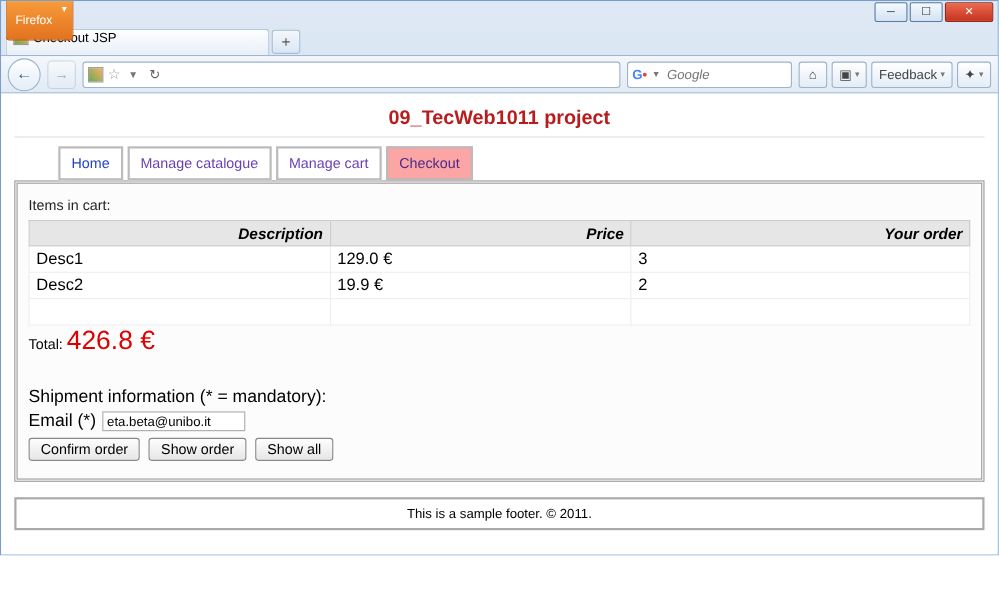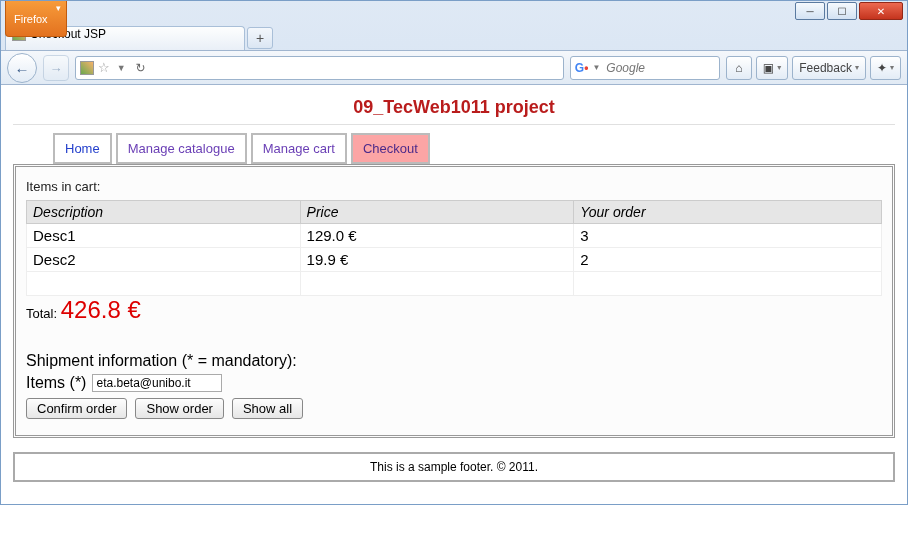--- a/index.html
+++ b/index.html
@@ -38,21 +38,21 @@
   .page { background:#fff; padding:4px 12px 16px; }
   .proj-title { text-align:center; font-weight:bold; color:#b91c1c; font-size:18px; font-family:Verdana,sans-serif; padding:8px 0 4px;}
   .hr { border-top:1px solid #e0e0e0; margin:2px 0 8px; }
   .tabs-nav { display:flex; gap:4px; margin-left:40px; margin-bottom:0;}
   .tabs-nav a { display:block; padding:6px 10px; border:2px solid #bbb; font-family:Verdana,sans-serif; font-size:13px; color:#6a3fb5; text-decoration:none; background:#fff;}
   .tabs-nav a.home { color:#2440cc; }
   .tabs-nav a.active { background:#fca5a5; color:#4c2a8a;}
   .content-box { border:3px double #999; margin:0 0 14px; padding:8px 10px 16px; background:#fcfcfc;}
   .label { font-family:Verdana,sans-serif; font-size:13px; color:#222; margin:4px 0 6px;}
   table.items { width:100%; border-collapse:collapse; margin-top:2px;}
-  table.items th { text-align:left; font-style:italic; font-weight:normal; background:#e6e6e6; border:1px solid #ccc; padding:3px 6px; font-size:14px; font-family:Verdana,sans-serif;}
+  table.items th { text-align:right; font-style:italic; font-weight:bold; background:#e6e6e6; border:1px solid #ccc; padding:3px 6px; font-size:14px; font-family:Verdana,sans-serif;}
   table.items td { border:1px solid #eee; padding:3px 6px; font-size:15px; font-family:Verdana,sans-serif; background:#fff;}
   table.items th:nth-child(1){width:32%;} table.items th:nth-child(2){width:32%;} table.items th:nth-child(3){width:36%;}
   .total-line { font-family:Verdana,sans-serif; font-size:13px;}
   .total-val { color:#d00; font-size:24px; }
   .ship-label { margin-top:28px; font-family:Verdana,sans-serif; font-size:16px;}
   .email-row { margin-top:4px; display:flex; align-items:center; gap:6px;}
   .email-row .lbl { font-size:16px; font-family:Verdana,sans-serif;}
   .email-row input { width:130px; height:18px; border:1px solid #aaa; font-size:12px; padding:1px 3px;}
   .btn-row { margin-top:6px; display:flex; gap:8px;}
   .btn-row button { font-family:Verdana,sans-serif; font-size:13px; padding:2px 10px; border:1px solid #888; border-radius:3px; background:linear-gradient(#fdfdfd,#e6e6e6);}
@@ -141,21 +141,21 @@
         </tbody>
       </table>
 
       <div class="total-line">
         <span>Total: </span>
         <span class="total-val">426.8 €</span>
       </div>
 
       <div class="ship-label">Shipment information (* = mandatory):</div>
       <div class="email-row">
-        <span class="lbl">Items (*)</span>
+        <span class="lbl">Email (*)</span>
         <input type="text" value="eta.beta@unibo.it" style="">
       </div>
       <div class="btn-row">
         <button>Confirm order</button>
         <button>Show order</button>
         <button>Show all</button>
       </div>
     </div>
 
     <div class="footer-box">This is a sample footer. © 2011.</div>

